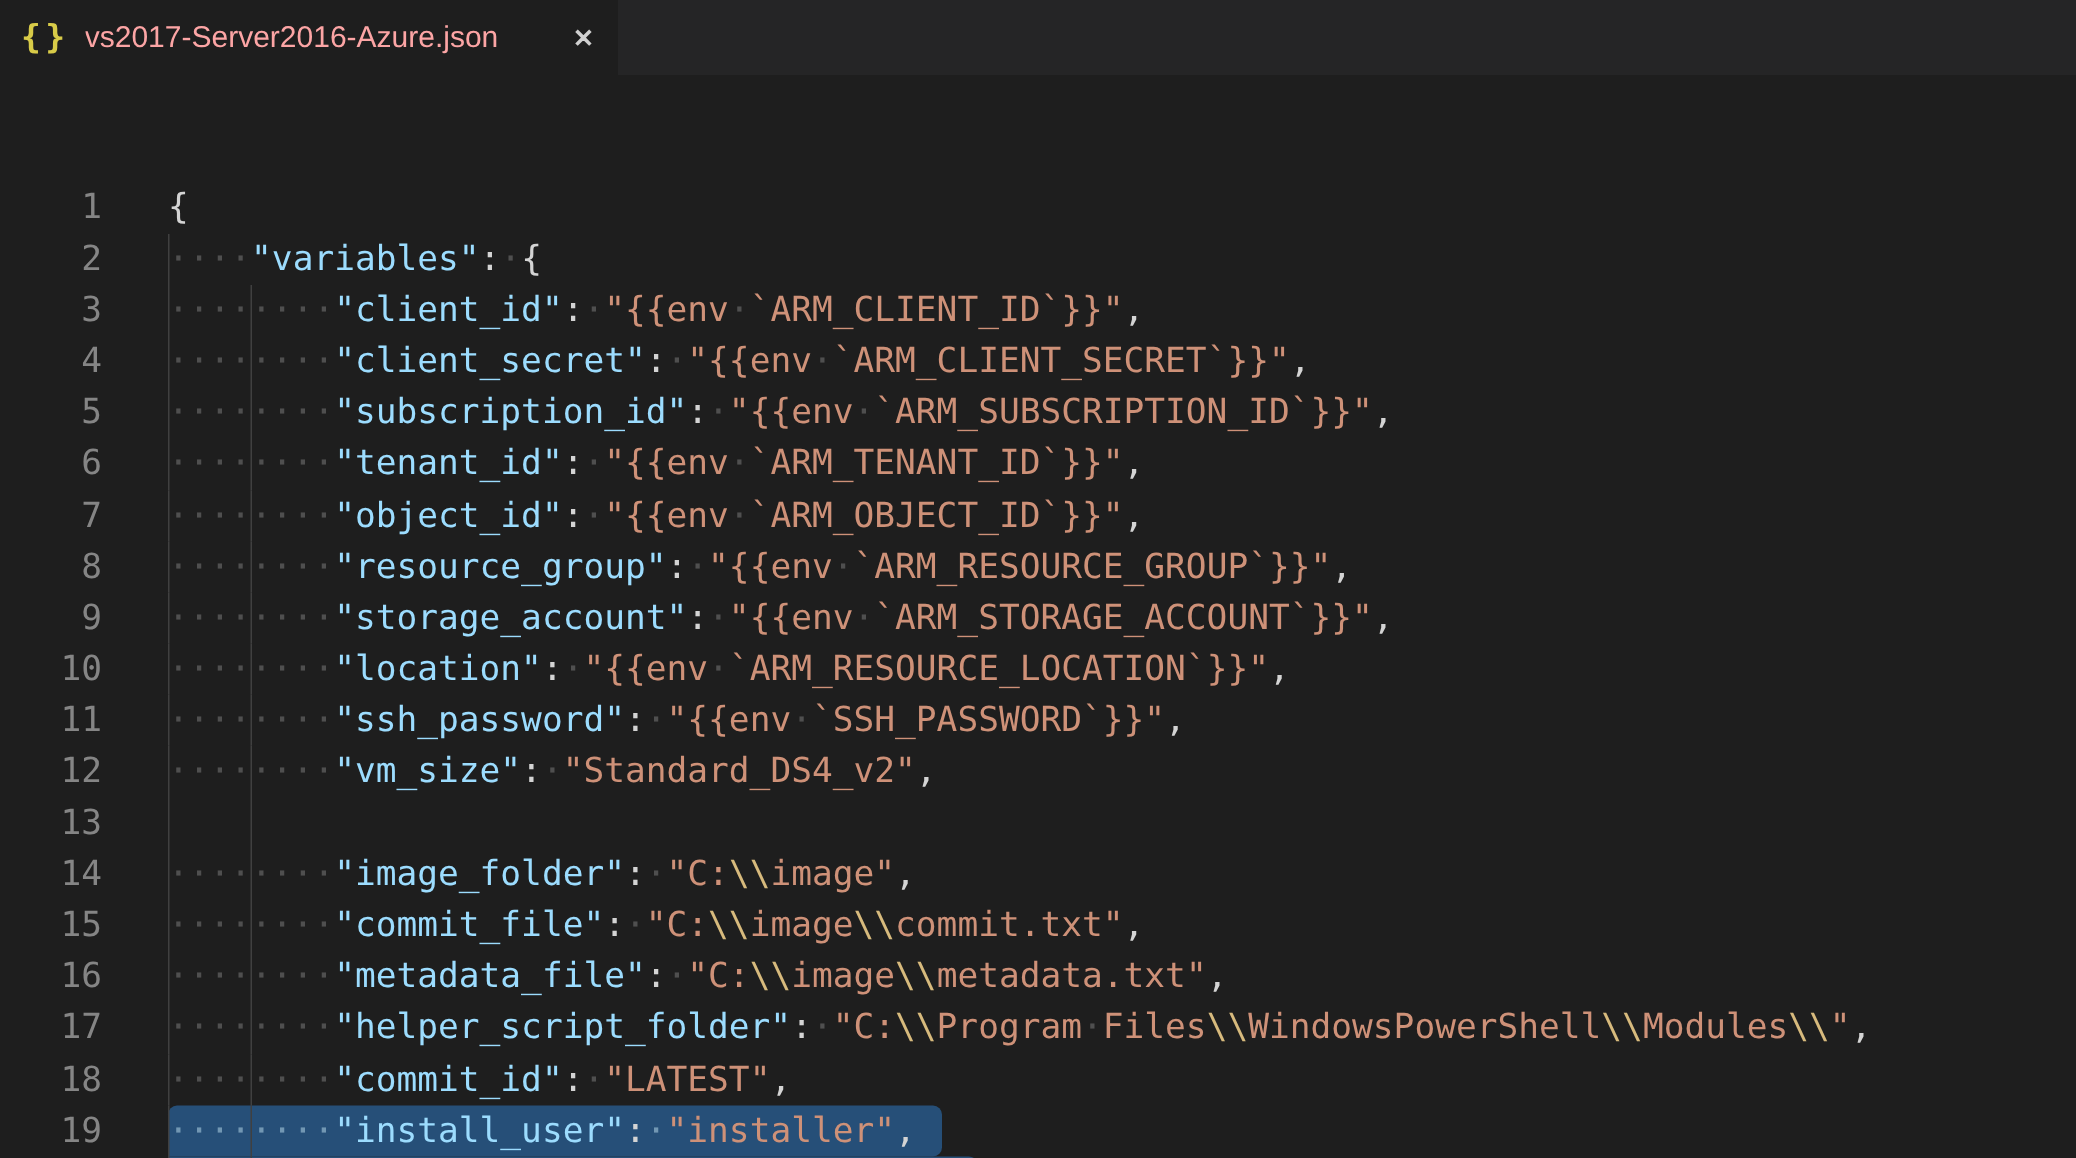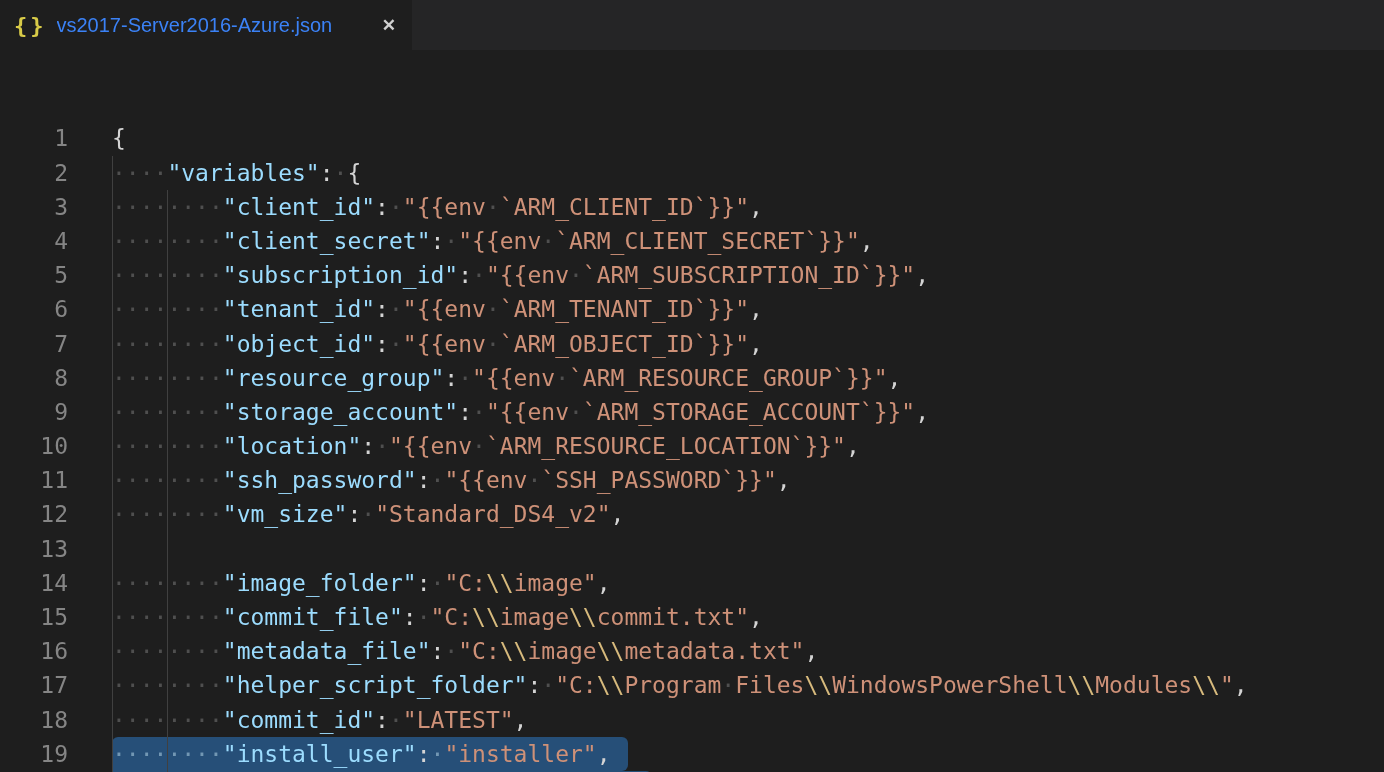--- a/index.html
+++ b/index.html
@@ -19,21 +19,21 @@
     font-family:"Liberation Sans", sans-serif;
     cursor:pointer;
   }
   .tab-icon {
     color:#D8CB48;
     font-family:"DejaVu Sans Mono", monospace;
     font-size:22px; font-weight:bold;
     letter-spacing:3px; margin-right:10px; flex:none;
   }
   .tab-label {
-    color:#3b82f6; font-size:20px; flex:1;
+    color:#fca5a5; font-size:20px; flex:1;
     white-space:nowrap; overflow:hidden;
   }
   .tab-close {
     color:#D0D0D0; font-size:17px; font-weight:bold;
     margin-left:10px; flex:none; cursor:pointer;
   }
 
   
   .editor {
     padding-top:3px;

